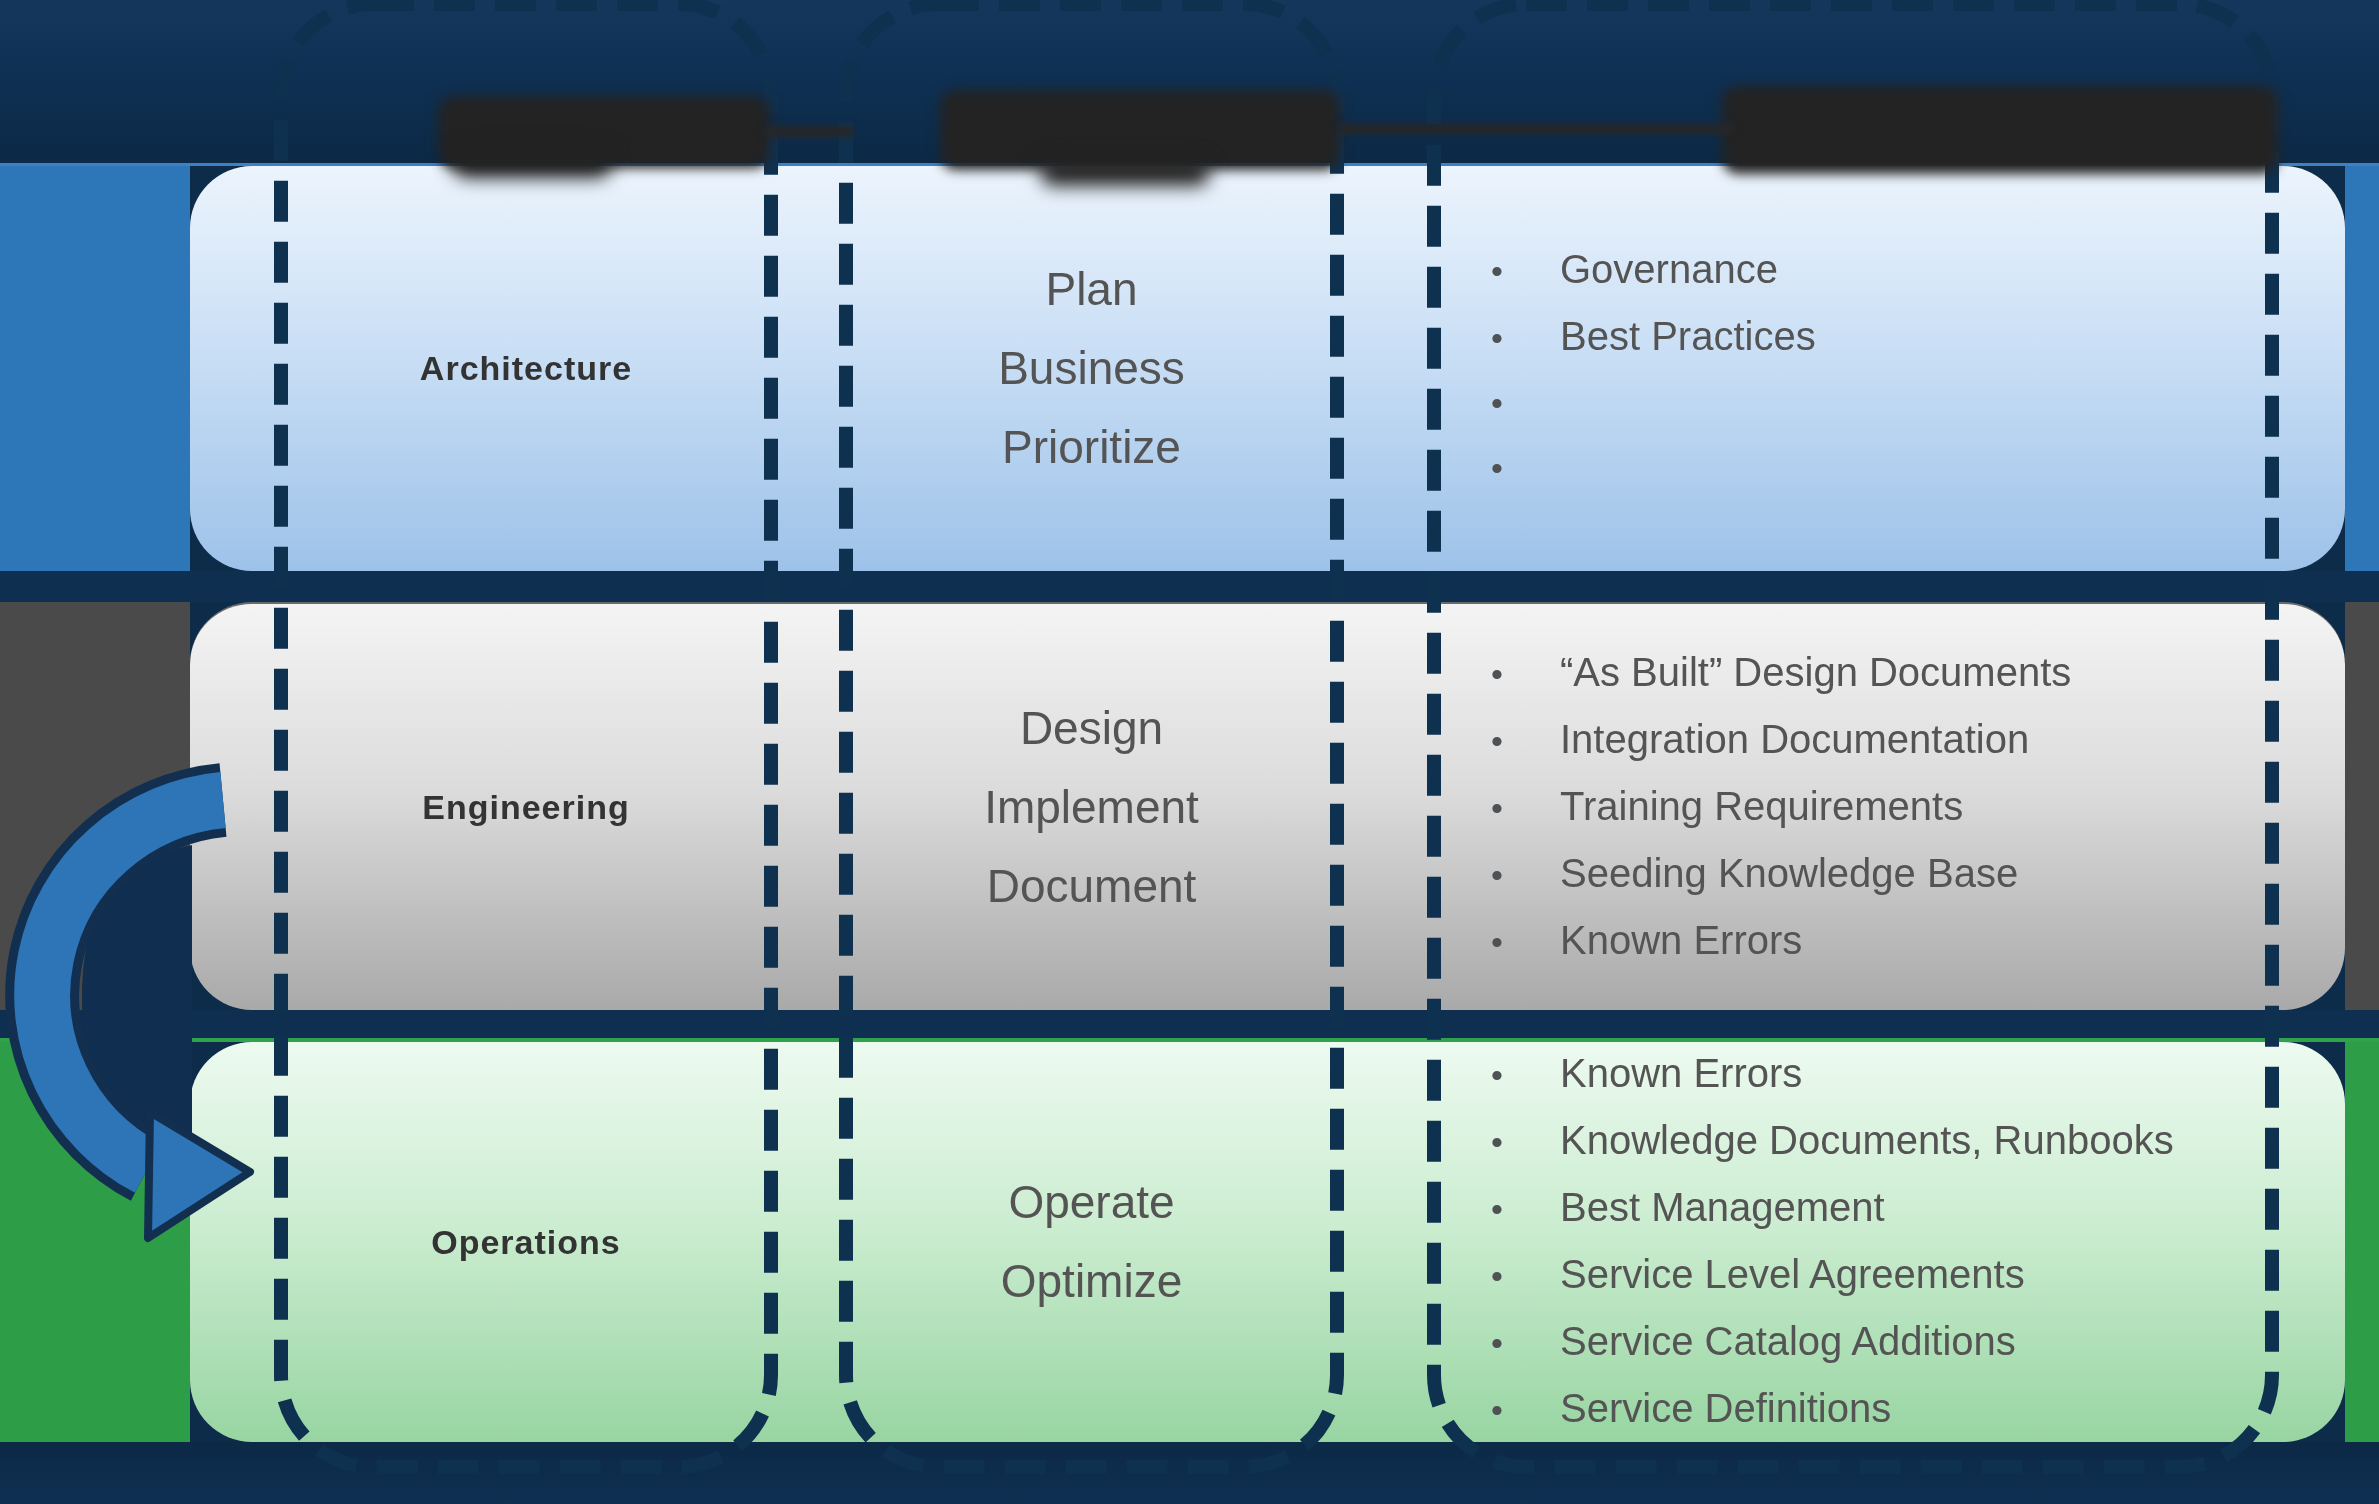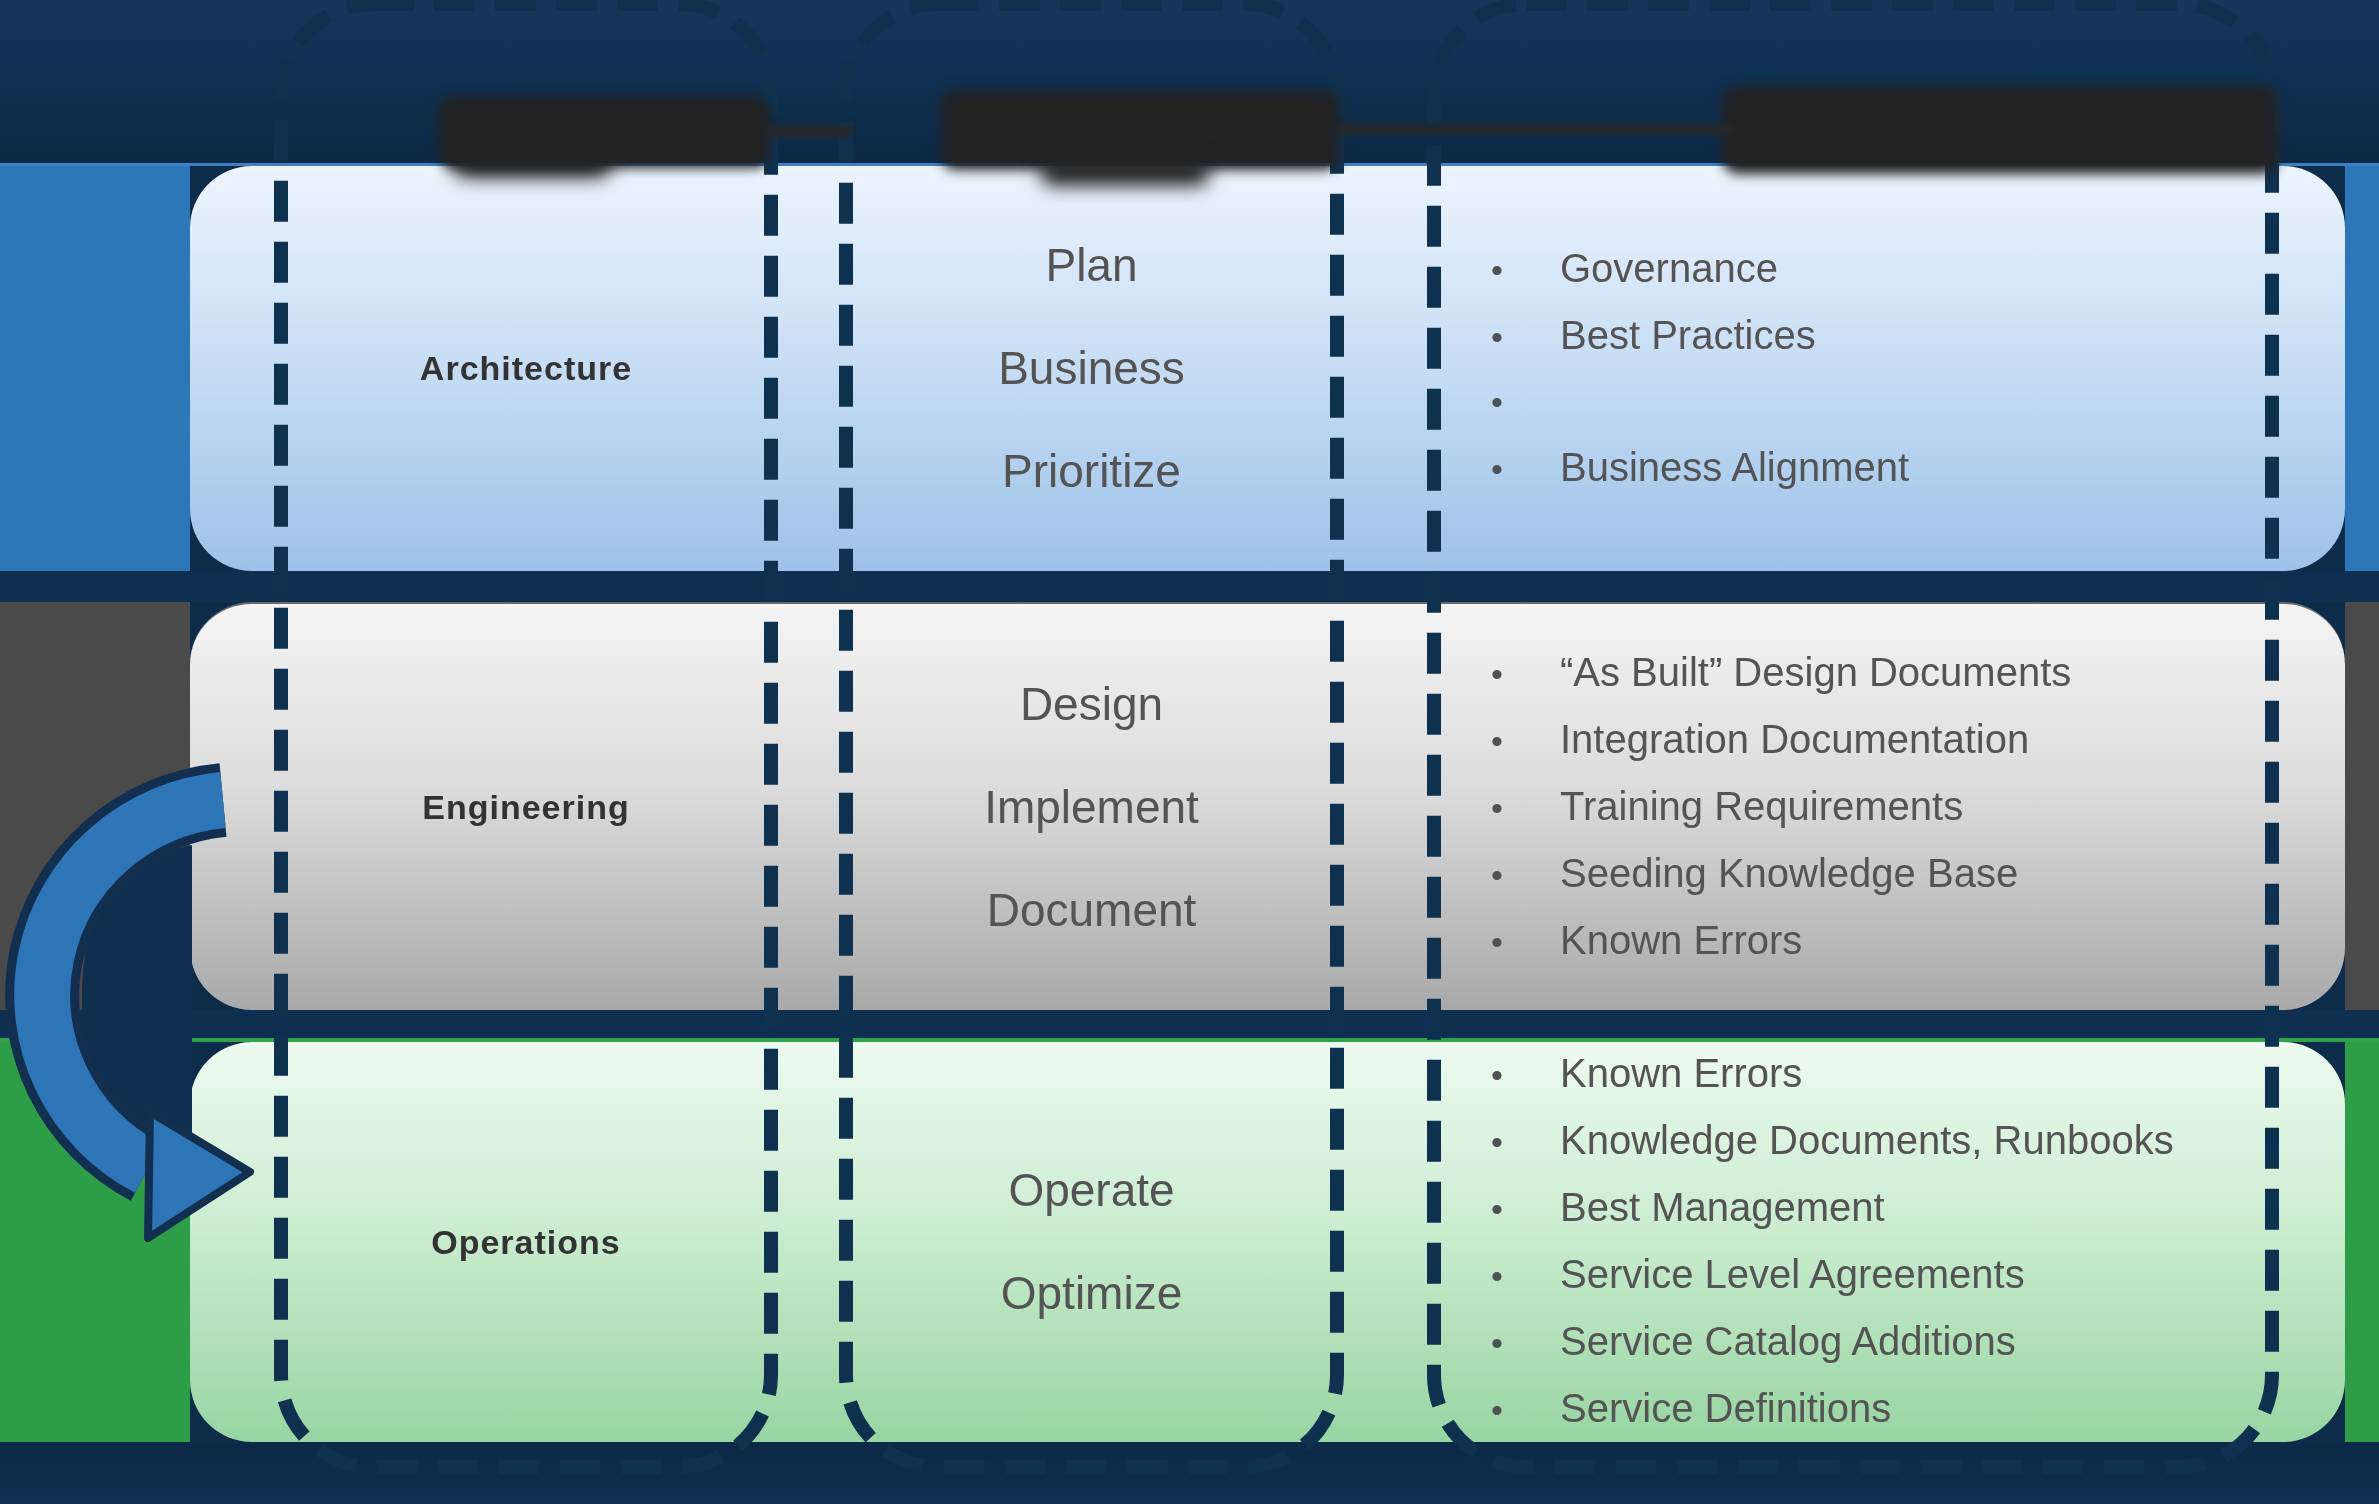--- a/index.html
+++ b/index.html
@@ -39,21 +39,21 @@
   .row-operations .strip{background:var(--strip_green);}
 
   .card{position:absolute;left:190px;width:2155px;top:0;bottom:0;border-radius:62px;}
   .row-architecture .card{background:linear-gradient(180deg,var(--card1_top) 0%,#cadff5 45%,var(--card1_bottom) 100%);}
   .row-engineering .card{background:linear-gradient(180deg,var(--card2_top) 0%,#dcdcdc 45%,var(--card2_bottom) 100%);border-top:2px solid var(--line_gray);}
   .row-operations .card{background:linear-gradient(180deg,var(--card3_top) 0%,#ccedd1 45%,var(--card3_bottom) 100%);}
 
   
   .col{position:absolute;top:0;bottom:0;display:flex;flex-direction:column;justify-content:center;}
   .col-label{left:90px;width:492px;align-items:center;}
-  .col-objectives{left:656px;width:491px;align-items:center;gap:24px;}
+  .col-objectives{left:656px;width:491px;align-items:center;}
   .col-outputs{left:1244px;width:1028px;align-items:flex-start;}
   .row-label{font-size:34px;font-weight:700;color:var(--label_text);letter-spacing:1px;}
   .objective-line{font-size:46px;line-height:79px;color:var(--body_text);text-align:center;}
   .outputs-list{list-style:none;}
   .outputs-list li{display:flex;align-items:baseline;font-size:40px;line-height:65px;color:var(--body_text);}
   .bullet-dot{display:inline-block;width:126px;text-align:center;font-size:34px;color:#4f5254;flex:0 0 126px;}
 
   
   .overlay{position:absolute;left:0;top:0;z-index:5;pointer-events:none;}
 
@@ -100,21 +100,20 @@
             </li>
           <li>
               <span class="bullet-dot">•</span>
               <span>Best Practices</span>
             </li>
           <li>
               <span class="bullet-dot">•</span>
             </li>
           <li>
               <span class="bullet-dot">•</span>
-              <span>Business Alignment</span>
             </li>
         </ul>
       </div>
     </div>
   </div>
 
   <div class="row row-engineering">
     <div class="strip strip-left"></div>
     <div class="strip strip-right"></div>
     <div class="card">

